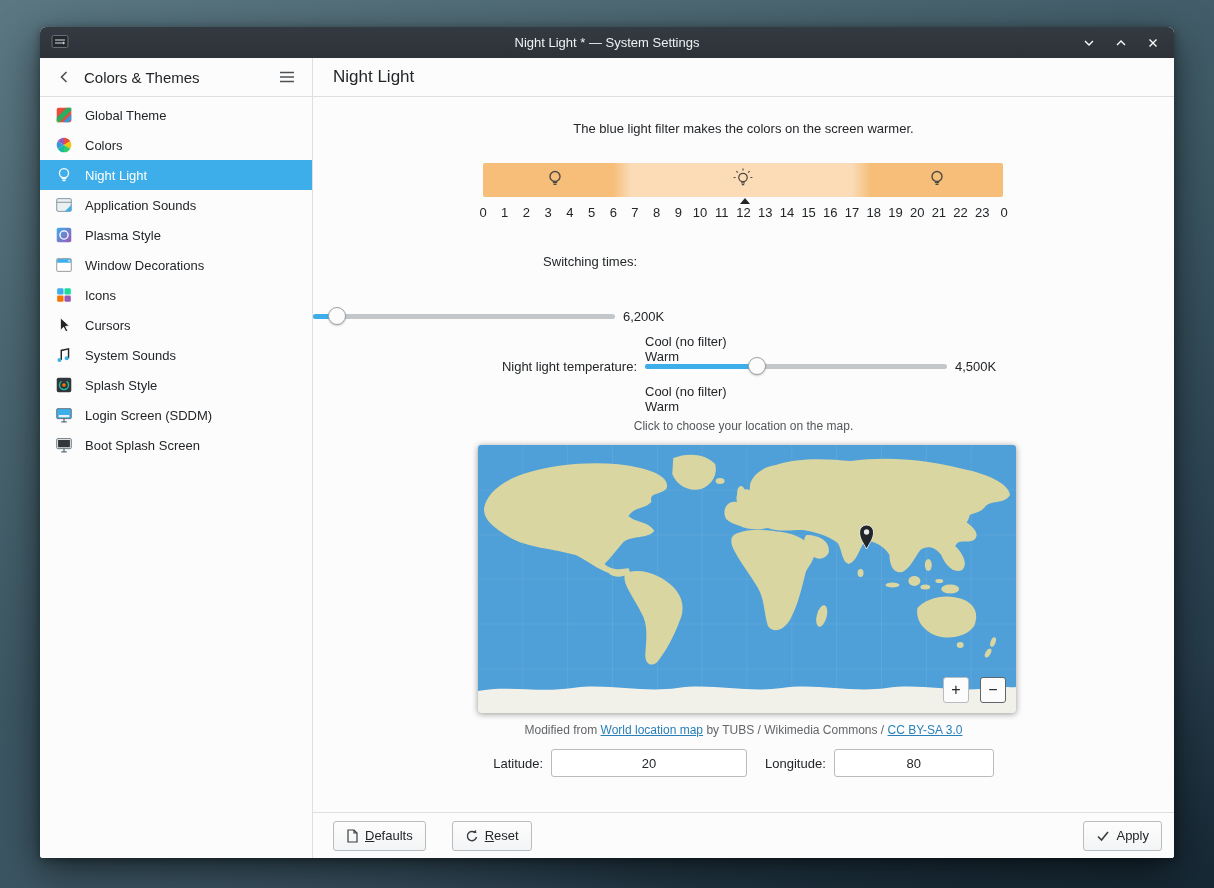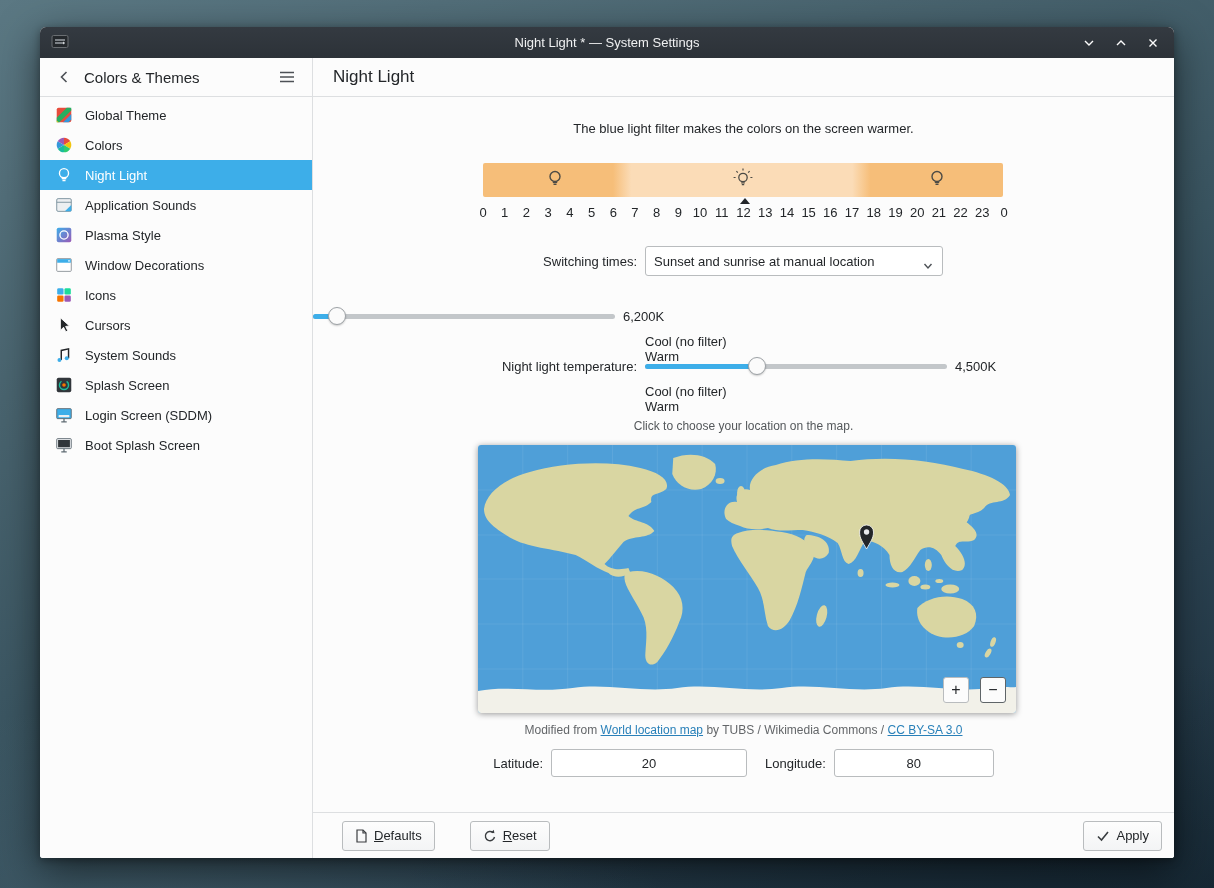--- a/index.html
+++ b/index.html
@@ -140,21 +140,21 @@
   .ll-input.lon { width:160px; }
 
   
   .footer {
     flex:0 0 46px; border-top:1px solid var(--separator,#dddfe1);
     display:flex; align-items:center; padding:0 12px 0 20px; gap:26px; background:var(--window_bg,#fcfcfc);
   }
   .btn {
     height:30px; display:inline-flex; align-items:center; gap:6px; padding:0 12px;
     background:linear-gradient(#fdfdfd,#f3f4f5); border:1px solid var(--border,#b9bcbe); border-radius:3px;
-    font-size:13px; color:var(--text,#232629); font-family:"Liberation Sans", sans-serif;margin-left:9px;
+    font-size:13px; color:var(--text,#232629); font-family:"Liberation Sans", sans-serif;
   }
   .btn .mn { text-decoration:underline; }
   .btn-apply { margin-left:auto; }
 </style>
 </head>
 <body>
 
 <svg width="0" height="0" style="position:absolute">
   <defs>
     <linearGradient id="pg" x1="0" y1="0" x2="1" y2="1">
@@ -313,21 +313,21 @@
         </div>
 
         <div class="side-item">
           <span class="si-icon">
             <svg width="20" height="20" viewBox="0 0 22 22">
                 <rect x="3" y="3" width="16" height="16" rx="2" fill="#31363b"></rect>
                 <circle cx="11" cy="11" r="5" fill="none" stroke="#1abc9c" stroke-width="1.6" stroke-dasharray="20 6"></circle>
                 <circle cx="11" cy="11" r="2" fill="#f67400"></circle>
               </svg>
           </span>
-          <span class="si-label">Splash Screen</span>
+          <span class="si-label">Splash Style</span>
         </div>
 
         <div class="side-item">
           <span class="si-icon">
             <svg width="20" height="20" viewBox="0 0 22 22">
                 <rect x="3" y="4" width="16" height="11" rx="1" fill="#3daee9" stroke="#5f6b73"></rect>
                 <rect x="5" y="11" width="12" height="2.5" rx="1" fill="#eceff1"></rect>
                 <path d="M8,18.5 h6 M11,15 v3.5" stroke="#5f6b73" stroke-width="1.4"></path>
               </svg>
           </span>
@@ -402,28 +402,20 @@
             <span style="left: 79.1667%;">19</span>
             <span style="left: 83.3333%;">20</span>
             <span style="left: 87.5%;">21</span>
             <span style="left: 91.6667%;">22</span>
             <span style="left: 95.8333%;">23</span>
             <span style="left: 100%;">0</span>
           </div>
 
         <div class="row row-switch">
           <span class="form-label">Switching times:</span>
-          <div class="combobox">
-            <span class="combo-text">Sunset and sunrise at manual location</span>
-            <span class="combo-arrow">
-              <svg width="10" height="10" viewBox="0 0 10 10">
-                  <polyline points="1.5,3 5,7 8.5,3" fill="none" stroke="#4d5156" stroke-width="1.4"></polyline>
-                </svg>
-            </span>
-          </div>
         </div>
 
         <div class="row row-dayslider">
           <div class="slider">
             <span class="sl-track"></span>
             <span class="sl-fill" style="width: 8%;"></span>
             <span class="sl-handle" style="left: 8%;"></span>
           </div>
           <span class="sl-value">6,200K</span>
         </div>

